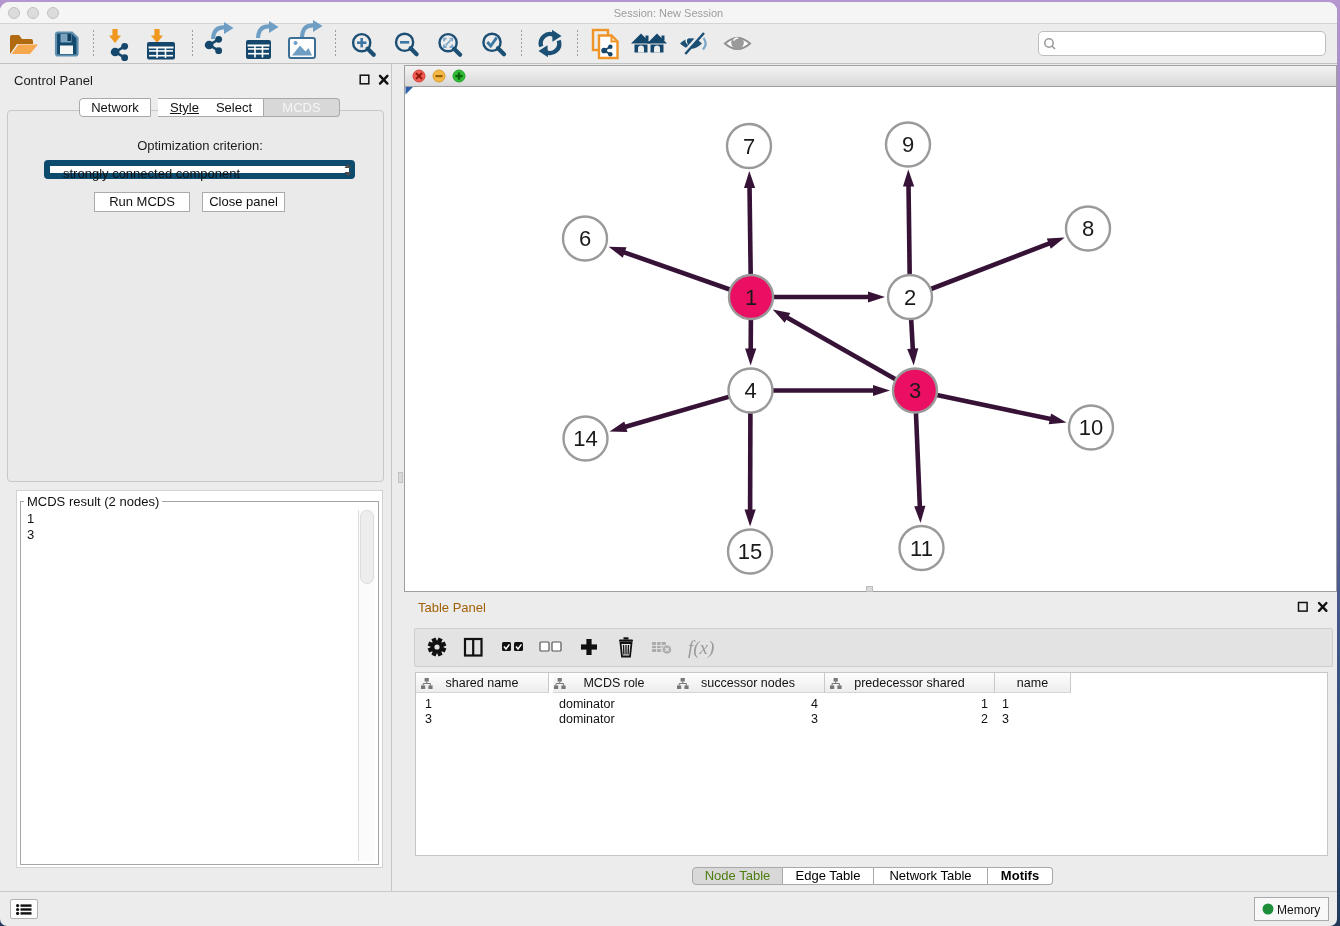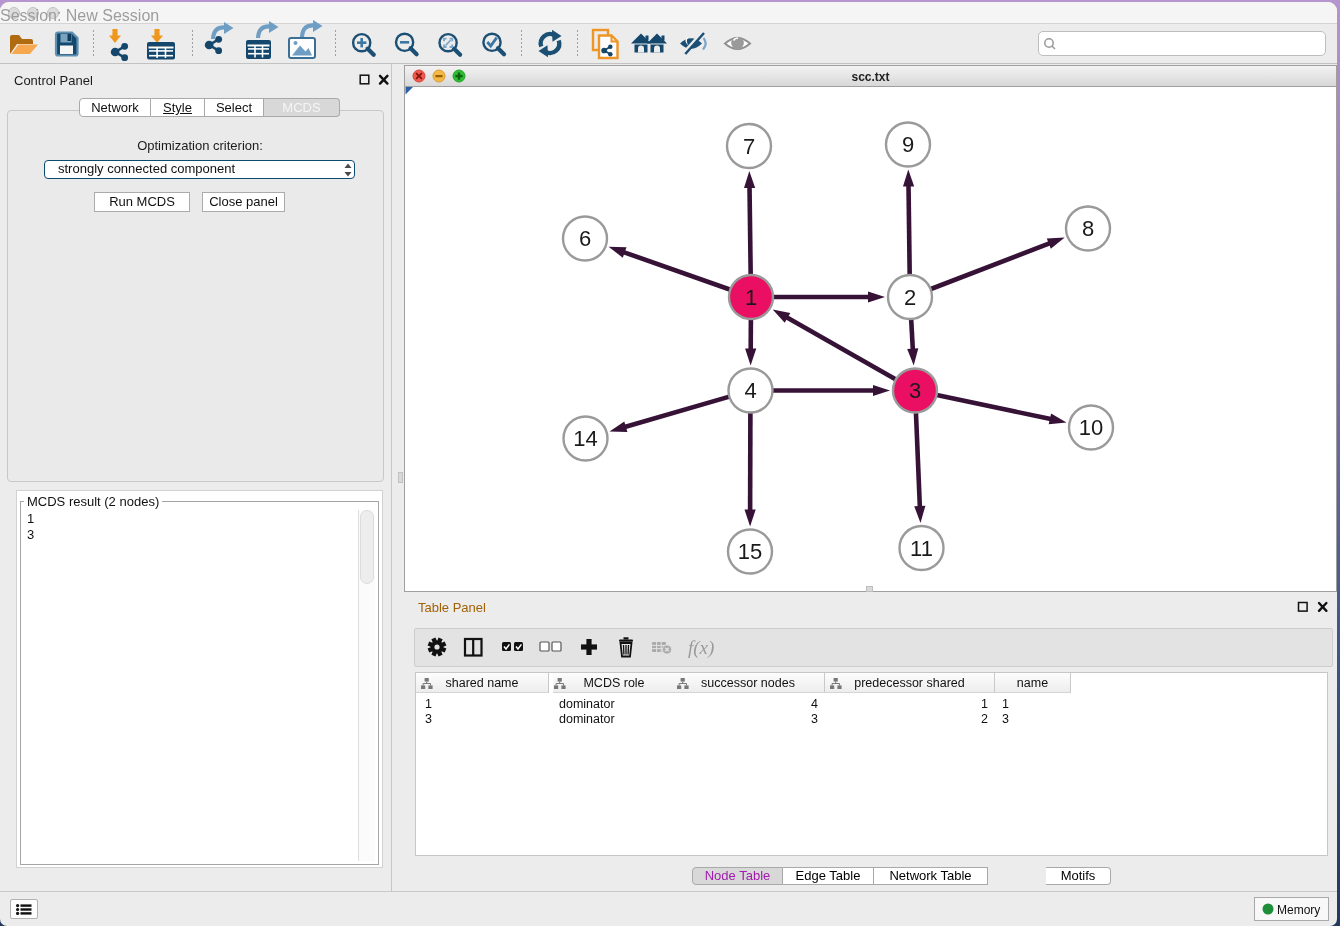--- a/index.html
+++ b/index.html
@@ -1,30 +1,30 @@
 <!DOCTYPE html>
 <html><head><meta charset="utf-8">
 <style>
 *{margin:0;padding:0;box-sizing:border-box}
 html,body{width:1340px;height:926px;overflow:hidden;position:relative}
 body{font-family:"Liberation Sans",sans-serif;background:linear-gradient(180deg,#b596cf 0%,#8f77b5 30%,#3f5585 70%,#22395c 100%)}
 .abs{position:absolute}
 #win{position:absolute;left:0;right:3px;top:2px;bottom:0;background:#ececec;border-radius:9px 9px 7px 7px}
 #titlebar{position:absolute;left:0;width:1337px;top:2px;height:22px;background:#f5f5f5;border-radius:9px 9px 0 0;border-bottom:1px solid #d4d4d4}
 .dot{position:absolute;width:12px;height:12px;border-radius:50%;background:#dcdcdc;border:1px solid #c2c2c2;top:7px}
-#apptitle{position:absolute;top:7px;left:0;width:1337px;text-align:left;font-size:16px;color:#9d9d9d}
+#apptitle{position:absolute;top:7px;left:0;width:1337px;text-align:center;font-size:11px;color:#9d9d9d}
 #toolbar{position:absolute;left:0;width:1337px;top:25px;height:39px;background:#ececec;border-bottom:1px solid #c2c2c2}
 .tsep{position:absolute;top:30px;height:28px;width:1px;background-image:linear-gradient(#9f9f9f 50%,rgba(0,0,0,0) 50%);background-size:1px 4px}
 #searchbox{position:absolute;left:1038px;top:31px;width:288px;height:25px;background:#fff;border:1px solid #bdbdbd;border-radius:5px}
 #cptitle{position:absolute;left:14px;top:73px;font-size:13px;color:#1c1c1c}
 .tab{position:absolute;top:98px;height:19px;background:#fff;border:1px solid #a9a9a9;border-left:none;font-size:13px;color:#111;text-align:center;line-height:17px}
 .tabsel{background:#d8d8d8;color:#f5f5f5}
 #cpanel{position:absolute;left:7px;top:110px;width:377px;height:372px;background:#eaeaea;border:1px solid #c8c8c8;border-radius:4px}
 #optlabel{position:absolute;left:0;top:138px;width:400px;text-align:center;font-size:13px;color:#1c1c1c}
-#dropdown{position:absolute;left:44px;top:160px;width:311px;height:19px;background:#fff;border:1px solid #0c4a6e;border-radius:4px;font-size:13px;color:#111;line-height:16px;padding-left:13px}
+#dropdown{position:absolute;left:44px;top:160px;width:311px;height:19px;background:#fff;border:6px solid #0c4a6e;border-radius:4px;font-size:13px;color:#111;line-height:16px;padding-left:13px}
 .btn{position:absolute;top:192px;height:20px;background:#fff;border:1px solid #ababab;border-radius:0;font-size:13px;color:#111;text-align:center;line-height:18px}
 #cpdivider{position:absolute;left:391px;top:64px;width:1px;height:827px;background:#c6c6c6}
 #mcdsbox{position:absolute;left:16px;top:490px;width:367px;height:378px;background:#fff;border:1px solid #d2d2d2}
 #fieldset{position:absolute;left:3px;top:10px;right:3px;bottom:2px;border:1px solid #a5a5a5}
 #legend{position:absolute;left:3px;top:-8px;background:#fff;padding:0 3px;font-size:13px;color:#111}
 #mcdstext{position:absolute;left:2px;top:8px;right:20px;bottom:3px;background:#fff;font-size:13px;color:#111;line-height:16px;padding:1px 0 0 4px}
 #vscroll{position:absolute;right:3px;top:8px;width:17px;bottom:3px;background:#fbfbfb;border-left:1px solid #dedede}
 #vthumb{position:absolute;left:1px;top:0;right:1px;height:74px;background:#ededed;border:1px solid #dcdcdc;border-radius:8px}
 #netwin{position:absolute;left:404px;top:65px;width:933px;height:527px;background:#fff;border:1px solid #9f9f9f}
 #nettitle{position:absolute;left:0;right:0;top:0;height:21px;background:linear-gradient(#f3f3f3,#d8d8d8);border-bottom:1px solid #9f9f9f}
@@ -34,21 +34,21 @@
 #tptoolbar{position:absolute;left:414px;top:628px;width:919px;height:39px;background:#e3e3e3;border:1px solid #cdcdcd;border-radius:2px}
 #tablewhite{position:absolute;left:415px;top:672px;width:913px;height:184px;background:#fff;border:1px solid #c6c6c6}
 .th{position:absolute;top:0;height:20px;border-right:1px solid #c9c9c9;background:linear-gradient(#fdfdfd,#ededed);border-bottom:1px solid #d5d5d5;font-size:12.5px;color:#111}
 .thlab{position:absolute;left:0;right:0;top:3px;text-align:center}
 .td{position:absolute;font-size:12.5px;color:#111;height:15px;line-height:15px}
 .btab{position:absolute;top:867px;height:18px;background:#fff;border:1px solid #a9a9a9;border-left:none;font-size:13px;color:#000000;text-align:center;line-height:16px}
 #statusline{position:absolute;left:0;width:1337px;top:891px;height:1px;background:#c9c9c9}
 #listbtn{position:absolute;left:10px;top:899px;width:28px;height:20px;background:#fdfdfd;border:1px solid #b3b3b3;border-radius:2px}
 #membtn{position:absolute;left:1254px;top:897px;width:75px;height:24px;background:#f8f8f8;border:1px solid #a9a9a9;font-size:12px;color:#111}
 svg.ic{position:absolute;overflow:visible}
-.btab.tabsel{background:#d8d8d8;color:#a21caf}
+.btab.tabsel{background:#d8d8d8;color:#4d7c0f}
 </style></head><body>
 <div id="win"></div>
 <div id="titlebar"></div>
 <div class="dot" style="left:8px"></div>
 <div class="dot" style="left:27px"></div>
 <div class="dot" style="left:47px"></div>
 <div id="apptitle">Session: New Session</div>
 <div id="toolbar"></div>
 <div class="tsep" style="left:93px"></div>
 <div class="tsep" style="left:192px"></div>
@@ -160,21 +160,21 @@
 <div id="cptitle">Control Panel</div>
 <svg class="ic" style="left:359px;top:74px" width="32" height="12" viewBox="0 0 32 12">
 <rect x="1.2" y="1.2" width="8.6" height="8.6" fill="none" stroke="#111" stroke-width="1.5"></rect>
 <g stroke="#111" stroke-width="2.4" stroke-linecap="round">
       <line x1="21" y1="1.8" x2="28.4" y2="9.6"></line>
       <line x1="28.4" y1="1.8" x2="21" y2="9.6"></line>
     </g>
 </svg>
 <div id="cpanel"></div>
 <div class="tab" style="left:79px;width:72px;border-left:1px solid #a9a9a9;border-radius:4px 0 0 4px;">Network</div>
-<div class="tab" style="left:151px;width:54px;text-decoration:underline;">Style</div>
+<div class="tab" style="left:158px;width:54px;text-decoration:underline;">Style</div>
 <div class="tab" style="left:205px;width:59px;">Select</div>
 <div class="tab tabsel" style="left:264px;width:76px;border-radius:0 4px 4px 0;">MCDS</div>
 <div id="optlabel">Optimization criterion:</div>
 <div id="dropdown">strongly connected component</div>
 <svg class="ic" style="left:342px;top:163px" width="12" height="14" viewBox="0 0 12 14">
     <polygon points="6,0.5 9.5,5 2.5,5" fill="#4a4a4a"></polygon>
     <polygon points="6,13.5 9.5,9 2.5,9" fill="#4a4a4a"></polygon>
   </svg>
 <div class="btn" style="left:94px;width:96px">Run MCDS</div>
 <div class="btn" style="left:202px;width:83px">Close panel</div>
@@ -184,21 +184,20 @@
     <div id="fieldset">
       <div id="legend">MCDS result (2 nodes)</div>
       <div id="mcdstext">1<br>3</div>
       <div id="vscroll">
         <div id="vthumb"></div>
       </div>
     </div>
   </div>
 <div id="netwin">
     <div id="nettitle"></div>
-    <div id="netname">scc.txt</div>
   </div>
 <svg class="ic" style="left:404px;top:65px" width="70" height="22" viewBox="0 0 70 22">
 <circle cx="15" cy="11" r="6" fill="#ee5b51" stroke="#d8453c" stroke-width="1"></circle>
     <g stroke="#8c150c" stroke-width="2" stroke-linecap="round">
       <line x1="12.6" y1="8.6" x2="17.4" y2="13.4"></line>
       <line x1="17.4" y1="8.6" x2="12.6" y2="13.4"></line>
     </g>
 <circle cx="35" cy="11" r="6" fill="#f5b845" stroke="#d99c2e" stroke-width="1"></circle>
     <rect x="31.4" y="9.9" width="7.2" height="2.4" rx="0.5" fill="#975f00"></rect>
 <circle cx="55" cy="11" r="6" fill="#2fbd34" stroke="#24a32a" stroke-width="1"></circle>
@@ -363,21 +362,21 @@
 <div class="td" style="left:860px;top:697px;width:128px;text-align:right">1</div>
 <div class="td" style="left:1002px;top:697px;width:60px">1</div>
 <div class="td" style="left:425px;top:712px;width:100px">3</div>
 <div class="td" style="left:559px;top:712px;width:110px">dominator</div>
 <div class="td" style="left:700px;top:712px;width:118px;text-align:right">3</div>
 <div class="td" style="left:860px;top:712px;width:128px;text-align:right">2</div>
 <div class="td" style="left:1002px;top:712px;width:60px">3</div>
 <div class="btab tabsel" style="left:692px;width:91px;border-left:1px solid #a9a9a9;border-radius:4px 0 0 4px;">Node Table</div>
 <div class="btab" style="left:783px;width:91px;">Edge Table</div>
 <div class="btab" style="left:874px;width:114px;">Network Table</div>
-<div class="btab" style="left:1046px;width:65px;border-radius:0 4px 4px 0;">Motifs</div>
+<div class="btab" style="left:988px;width:65px;border-radius:0 4px 4px 0;font-weight:bold;">Motifs</div>
 <div id="statusline"></div>
 <div id="listbtn"></div>
 <svg class="ic" style="left:16px;top:904px" width="16" height="11" viewBox="0 0 16 11">
     <g fill="#111">
       <circle cx="1.6" cy="1.6" r="1.6"></circle>
       <circle cx="1.6" cy="5.5" r="1.6"></circle>
       <circle cx="1.6" cy="9.4" r="1.6"></circle>
       <rect x="4.5" y="0.4" width="11" height="2.4"></rect>
       <rect x="4.5" y="4.3" width="11" height="2.4"></rect>
       <rect x="4.5" y="8.2" width="11" height="2.4"></rect>

